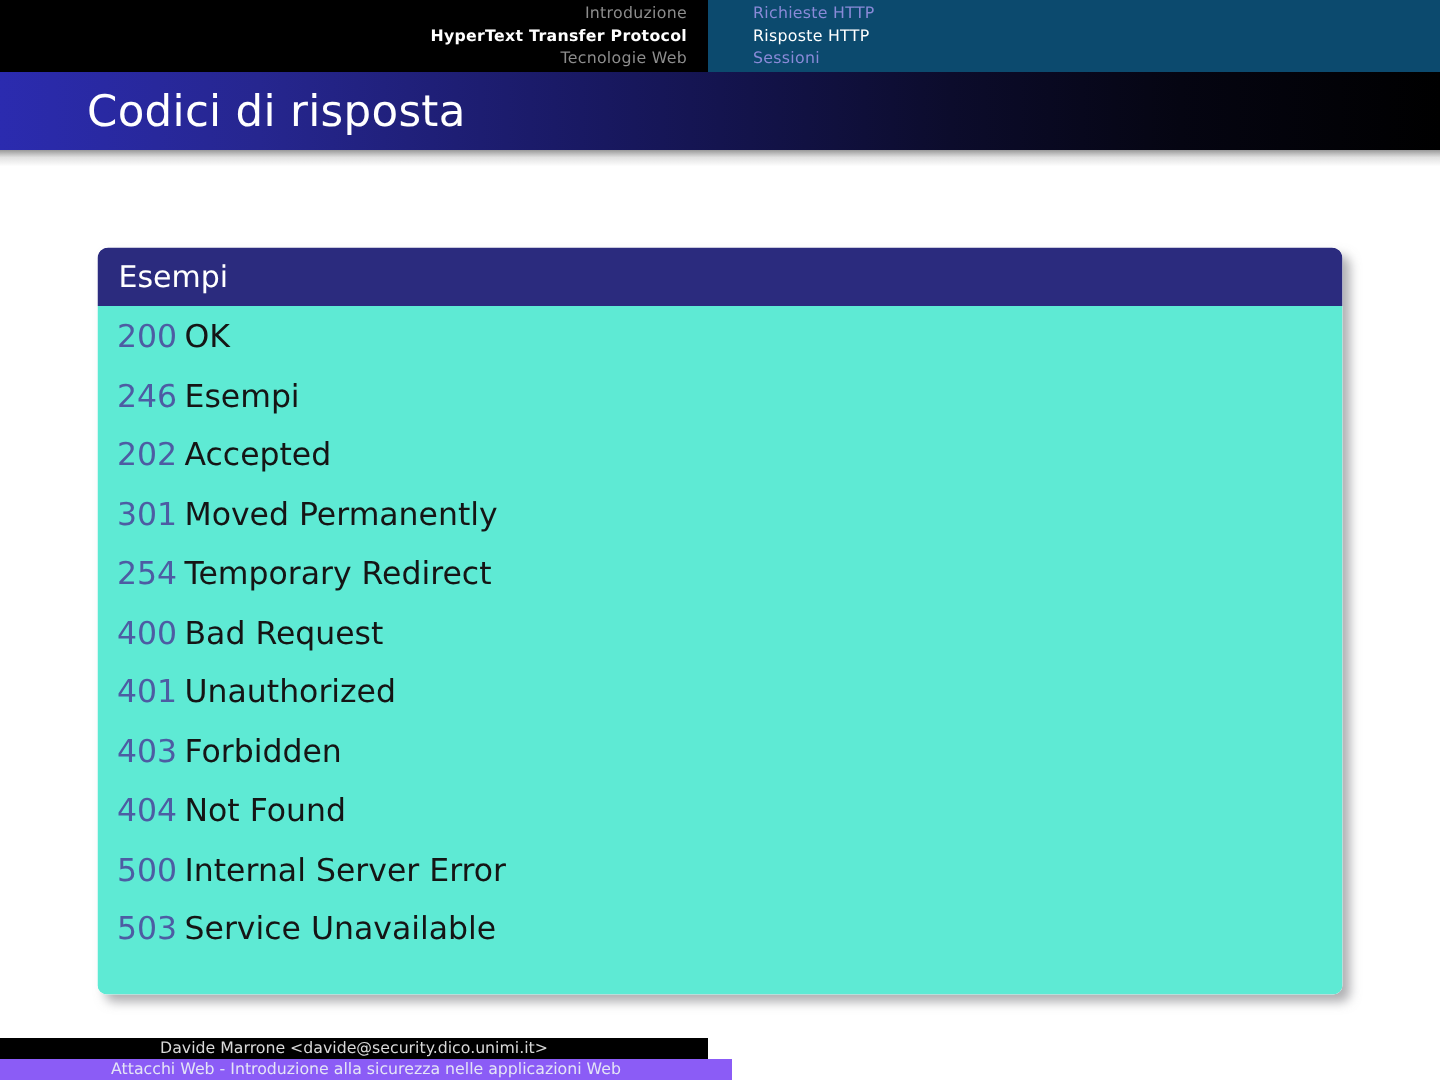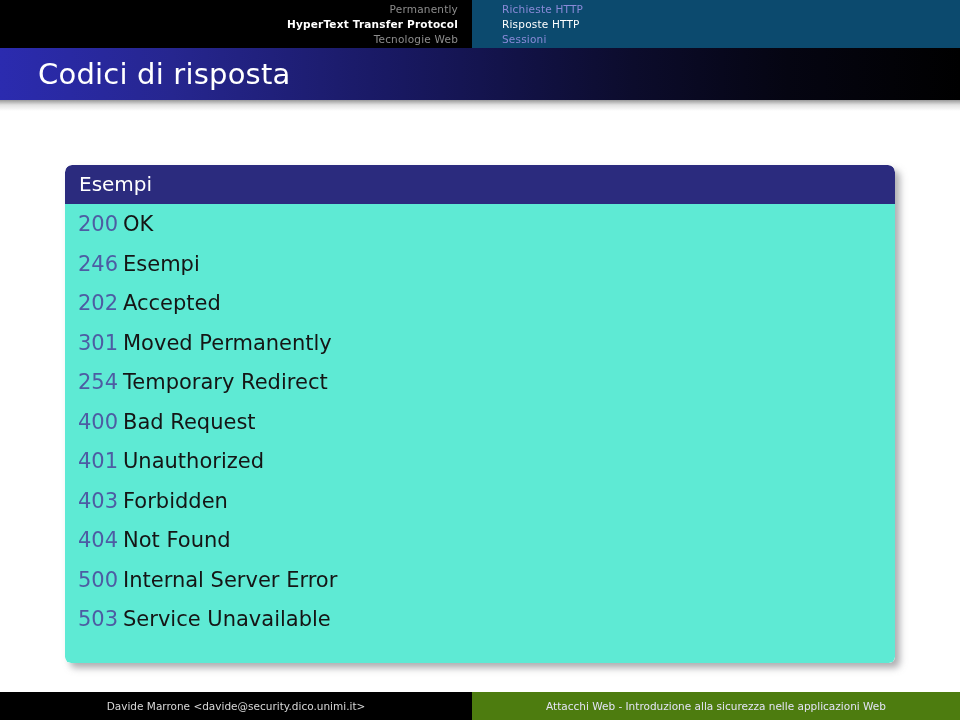--- a/index.html
+++ b/index.html
@@ -68,21 +68,21 @@
     position: absolute;
     left: 0; top: 48px;
     width: 960px;
     height: 2px;
     background: linear-gradient(to right, #4b4bd8 0%, #3636b4 25%, #1b1b62 55%, #07071c 80%, #000000 100%);
   }
   .title-text {
     color: #ffffff;
     font-size: 29px;
     font-weight: normal;
-    padding-left: 38px;
+    padding-left: 58px;
     letter-spacing: .2px;
     line-height: 1;
   }
   .titlebar-shadow {
     position: absolute;
     left: 0; top: 100px;
     width: 960px;
     height: 11px;
     background: linear-gradient(to bottom, rgba(120,120,120,.75) 0%, rgba(170,170,170,.35) 45%, rgba(255,255,255,0) 100%);
   }
@@ -127,51 +127,52 @@
     font-size: 21px;
   }
 
   
   .footer {
     position: absolute;
     left: 0; top: 692px;
     width: 960px;
     height: 28px;
     display: flex;
+    flex-direction: column;
   }
   .footer-left {
     width: 472px;
     height: 28px;
     background: #000000;
     color: #d8d8d8;
     font-size: 10.5px;
     display: flex;
     align-items: center;
     justify-content: center;
     white-space: nowrap;
   }
   .footer-right {
     width: 488px;
     height: 28px;
-    background: #4d7c0f;
+    background: #8b5cf6;
     color: #e4e4f6;
     font-size: 10.5px;
     display: flex;
     align-items: center;
     justify-content: center;
     white-space: nowrap;
   }
 </style>
 </head>
 <body>
 
 <div class="navbar">
 
   <div class="nav-col nav-col-left">
-    <div class="nav-item">Permanently</div>
+    <div class="nav-item">Introduzione</div>
     <div class="nav-item active">HyperText Transfer Protocol</div>
     <div class="nav-item">Tecnologie Web</div>
   </div>
 
   <div class="nav-col nav-col-right">
     <div class="nav-item">Richieste HTTP</div>
     <div class="nav-item active">Risposte HTTP</div>
     <div class="nav-item">Sessioni</div>
   </div>
 

